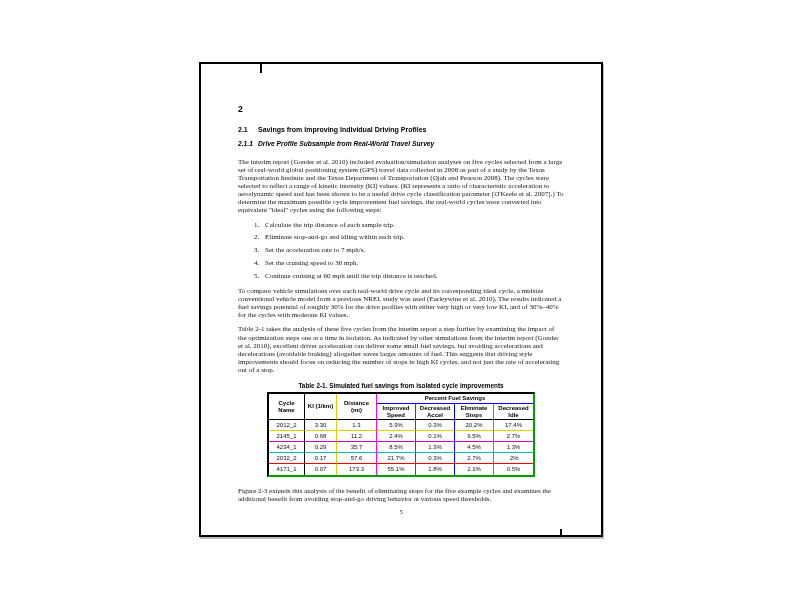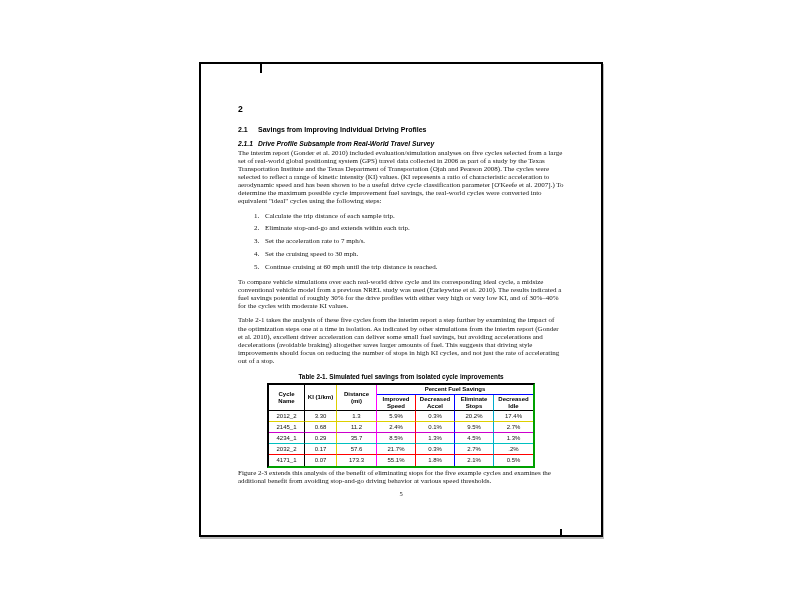--- a/index.html
+++ b/index.html
@@ -25,21 +25,21 @@
   .h1 .txt { width:292px; }
 
   .h2 { display:flex; font-family:"Liberation Sans", sans-serif; font-weight:bold;
         font-size:7px; line-height:8px; margin-top:11px; color:#000; }
   .h2 .num { width:20px; flex:none; }
 
   .h3 { display:flex; font-family:"Liberation Sans", sans-serif; font-weight:bold; font-style:italic;
         font-size:6.7px; line-height:8px; margin-top:6px; color:#000; }
   .h3 .num { width:20px; flex:none; }
 
-  .para { font-size:7px; line-height:8.15px; margin-top:1px; text-align:left; }
+  .para { font-size:7px; line-height:8.15px; margin-top:10px; text-align:left; }
 
   .steps { margin-top:6px; }
   .step { display:flex; font-size:7px; line-height:8.15px; margin:0 0 4.6px 16px; }
   .step .num { width:11px; flex:none; }
 
   .caption { font-family:"Liberation Sans", sans-serif; font-weight:bold;
              font-size:6.4px; line-height:8px; text-align:center; margin-top:8px; color:#000; }
 
   table.fuel { border-collapse:separate; border-spacing:0; margin:2px auto 0 auto;
                font-family:"Liberation Sans", sans-serif; font-size:6px; line-height:6.6px;
@@ -101,21 +101,21 @@
 
       <p class="para">The interim report (Gonder et al. 2010) included evaluation/simulation analyses on five cycles selected from a large set of real-world global positioning system (GPS) travel data collected in 2006 as part of a study by the Texas Transportation Institute and the Texas Department of Transportation (Ojah and Pearson 2008). The cycles were selected to reflect a range of kinetic intensity (KI) values. (KI represents a ratio of characteristic acceleration to aerodynamic speed and has been shown to be a useful drive cycle classification parameter [O'Keefe et al. 2007].) To determine the maximum possible cycle improvement fuel savings, the real-world cycles were converted into equivalent "ideal" cycles using the following steps:</p>
 
       <div class="steps">
         <div class="step">
           <span class="num">1.</span>
           <span>Calculate the trip distance of each sample trip.</span>
         </div>
         <div class="step">
           <span class="num">2.</span>
-          <span>Eliminate stop-and-go and extends within each trip.</span>
+          <span>Eliminate stop-and-go and idling within each trip.</span>
         </div>
         <div class="step">
           <span class="num">3.</span>
           <span>Set the acceleration rate to 7 mph/s.</span>
         </div>
         <div class="step">
           <span class="num">4.</span>
           <span>Set the cruising speed to 30 mph.</span>
         </div>
         <div class="step">

